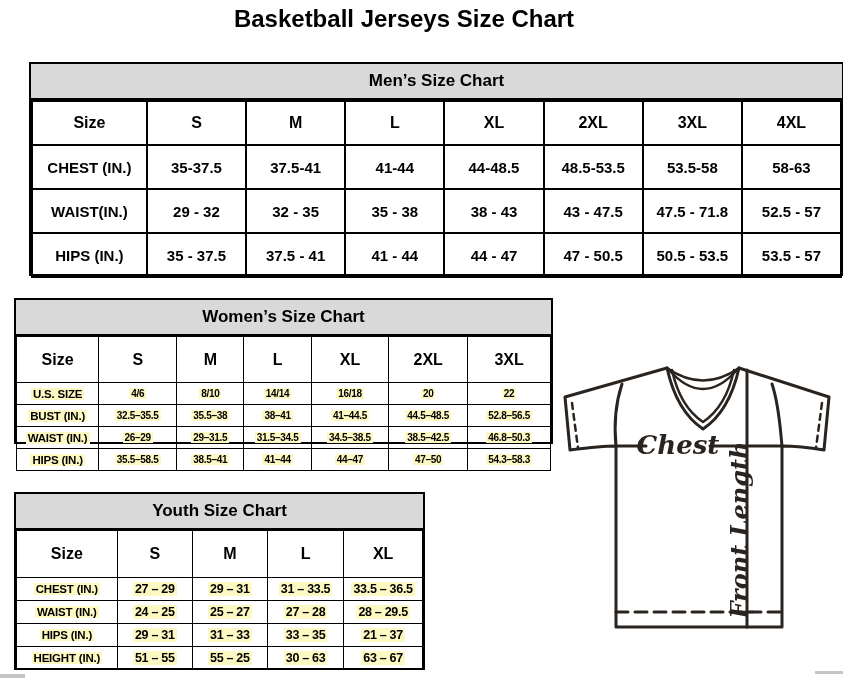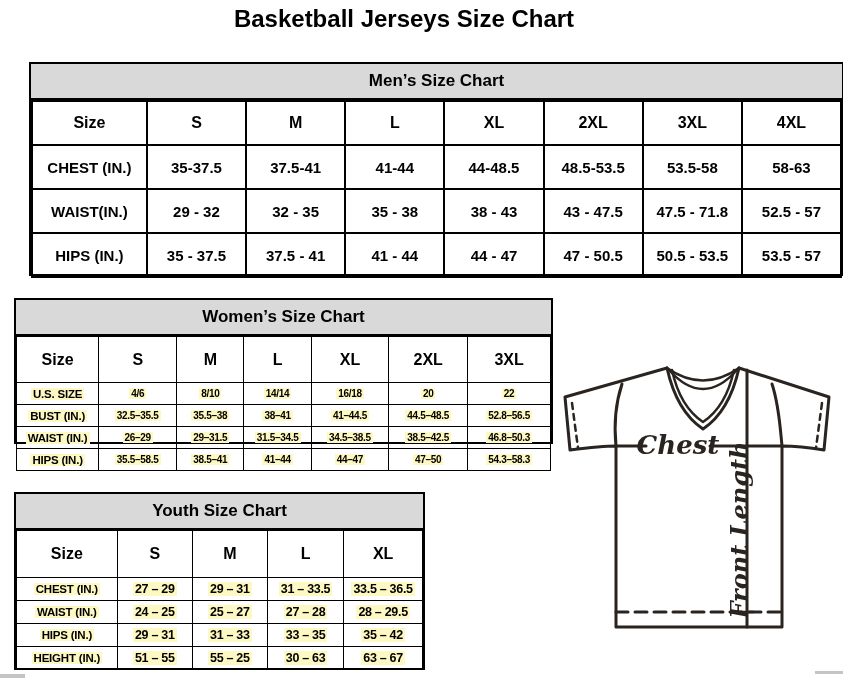--- a/index.html
+++ b/index.html
@@ -206,21 +206,21 @@
             <td><span class="hl">24 – 25</span></td>
             <td><span class="hl">25 – 27</span></td>
             <td><span class="hl">27 – 28</span></td>
             <td><span class="hl">28 – 29.5</span></td>
           </tr>
           <tr>
             <th><span class="hl">HIPS (IN.)</span></th>
             <td><span class="hl">29 – 31</span></td>
             <td><span class="hl">31 – 33</span></td>
             <td><span class="hl">33 – 35</span></td>
-            <td><span class="hl">35 – 42</span></td>
+            <td><span class="hl">21 – 37</span></td>
           </tr>
           <tr>
             <th><span class="hl">HEIGHT (IN.)</span></th>
             <td><span class="hl">51 – 55</span></td>
             <td><span class="hl">55 – 25</span></td>
             <td><span class="hl">30 – 63</span></td>
             <td><span class="hl">63 – 67</span></td>
           </tr>
         </tbody>
       </table>

